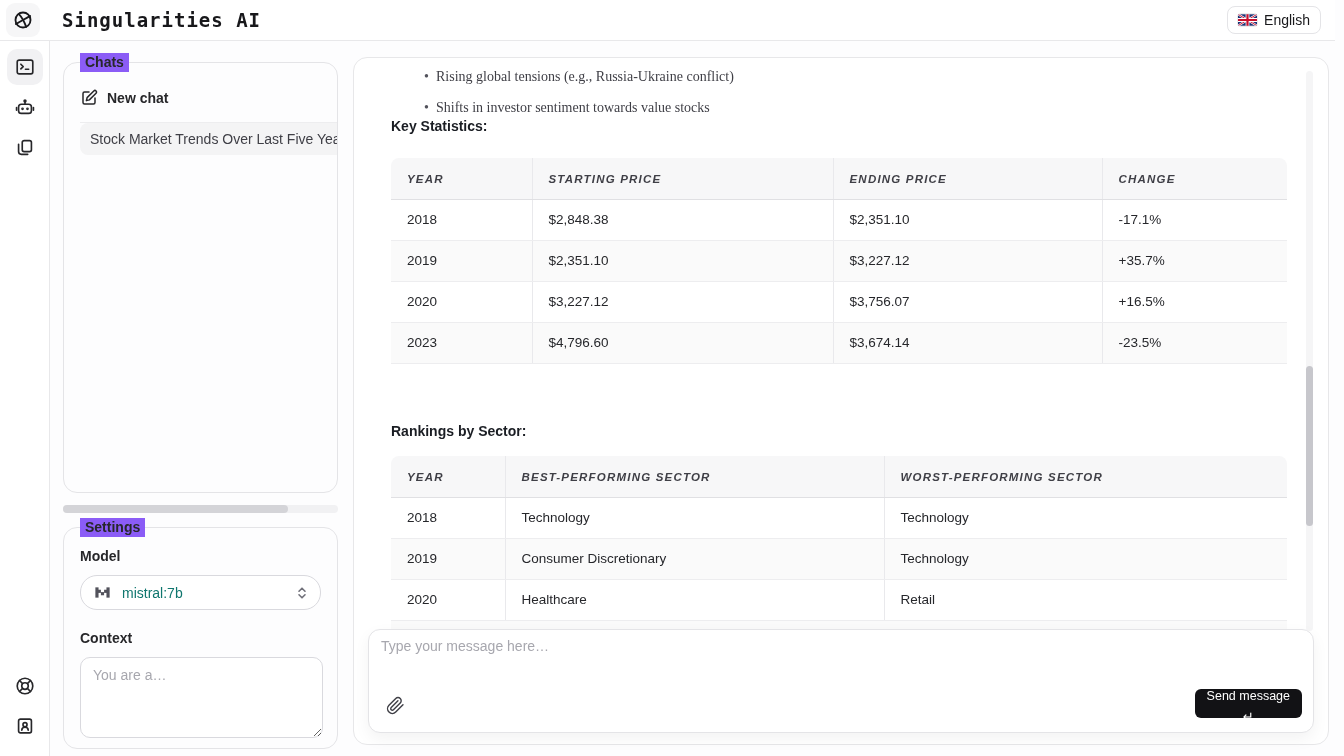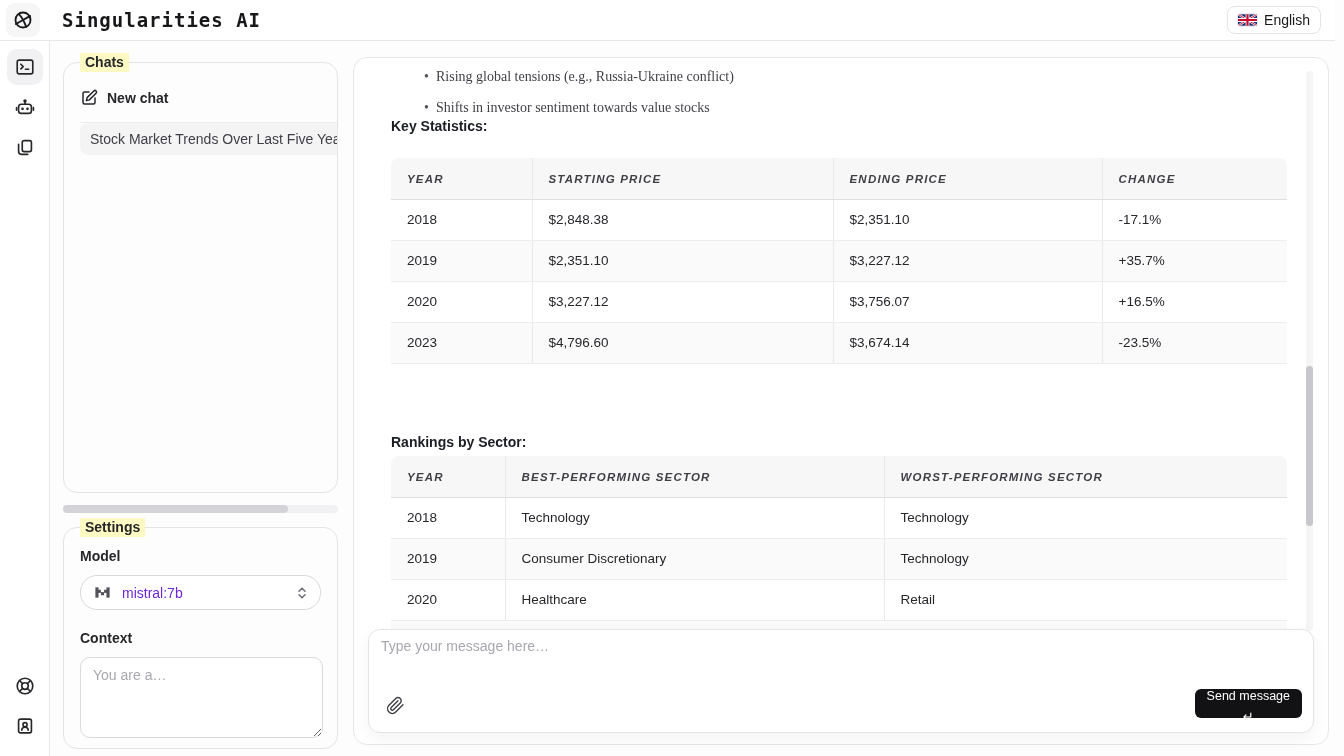--- a/index.html
+++ b/index.html
@@ -47,21 +47,21 @@
   }
   .rail-item.active { background:#f1f1f3; }
   .rail-spacer { flex:1; }
 
   
   .panel {
     position:absolute; border:1px solid #e4e4e7; border-radius:14px;
   }
   .panel-legend {
     position:absolute; top:-10px; left:16px;
-    background:#fef9c3; padding:0 5px;
+    background:#8b5cf6; padding:0 5px;
     font-size:14px; font-weight:600; color:#27272a; line-height:19px;
   }
   .chats-panel { left:63px; top:62px; width:275px; height:431px; }
   .newchat-row {
     margin:26px 0 0 16px; display:flex; align-items:center; gap:9px;
     font-size:14px; font-weight:600; color:#27272a; cursor:pointer; width:fit-content;
   }
   .chats-divider { margin-top:15px; margin-left:16px; border-top:1px solid #ededef; }
   .chat-item {
     margin-left:16px; height:32px; background:#f4f4f5;
@@ -76,21 +76,21 @@
   }
   .hscroll-thumb { width:225px; height:8px; background:#d4d4d8; border-radius:4px; }
 
   .settings-panel { left:63px; top:527px; width:275px; height:222px; }
   .field-label { margin:20px 0 0 16px; font-size:14px; font-weight:600; color:#27272a; }
   .model-select {
     margin:11px 16px 0; height:35px;
     border:1px solid #d9d9de; border-radius:17px; background:#fff;
     display:flex; align-items:center; padding:0 12px; gap:10px; cursor:pointer;
   }
-  .model-select .value { font-size:14px; color:#6d28d9; flex:1; }
+  .model-select .value { font-size:14px; color:#0f766e; flex:1; }
   .context-area {
     margin:11px 16px 0; width:243px; height:81px;
     border:1px solid #d9d9de; border-radius:10px; background:#fff;
     padding:9px 12px; font-family:"Liberation Sans", sans-serif;
     font-size:14px; color:#3f3f46; resize:both;
   }
   .context-area::placeholder, .composer-input::placeholder { color:#a7a7ae; }
 
   
   .main-panel {
@@ -100,21 +100,21 @@
   .bullets { position:absolute; left:70px; top:9px; list-style:none;font-family:Liberation Serif, serif; }
   .bullets li {
     position:relative; padding-left:12px; margin-bottom:11px;
     font-size:14px; color:#3f3f46; line-height:1.45;
   }
   .bullets li::before { content:"•"; position:absolute; left:0; top:0; color:#52525b; }
   .section-heading {
     position:absolute; left:37px; font-size:14px; font-weight:700; color:#1a1d23;
   }
   .heading-stats { top:60px; }
-  .heading-rank  { top:376px; }
+  .heading-rank  { top:365px; }
 
   .tablewrap { position:absolute; left:37px; width:896px; border-radius:8px 8px 0 0; overflow:hidden; }
   .tablewrap.stats { top:100px; }
   .tablewrap.rank  { top:398px; }
   table { border-collapse:collapse; width:896px; table-layout:fixed; }
   thead th {
     background:#f7f7f8; text-align:left;
     font-size:11.5px; font-weight:700; letter-spacing:1.2px; color:#3f3f46;
     padding:15px 16px 14px; border-bottom:1px solid #e0e0e3;font-style:italic;
   }

